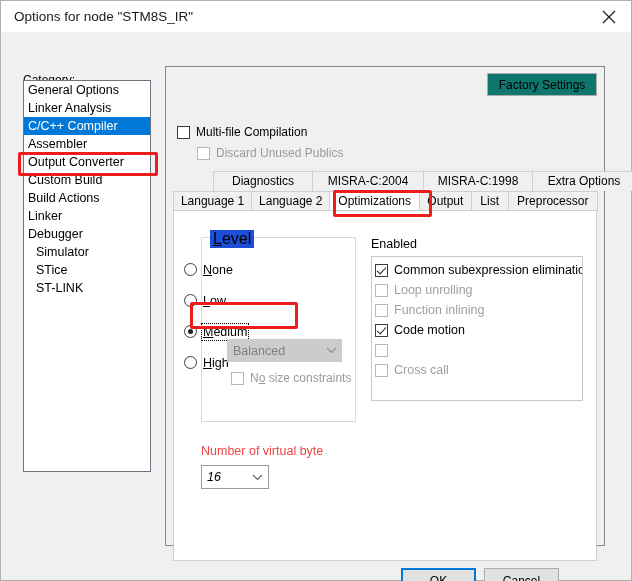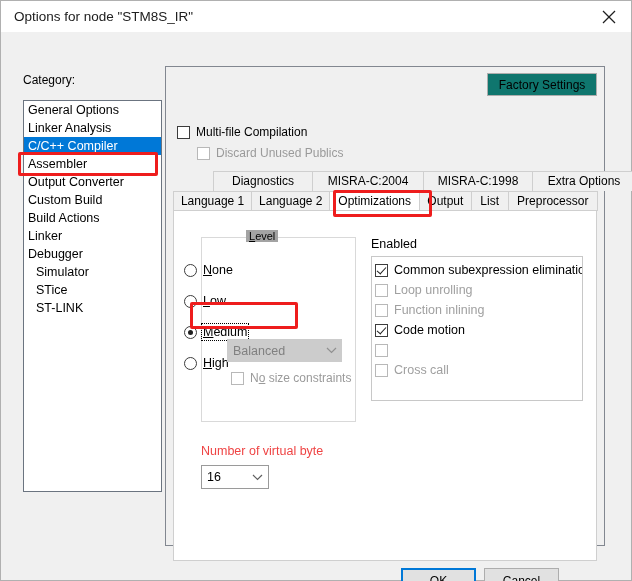--- a/index.html
+++ b/index.html
@@ -67,22 +67,22 @@
   #category-label {
     position: absolute;
     left: 21px;
     top: 41px;
     font-size: 12px;
     color: #000;
   }
   #category-list {
     position: absolute;
     left: 21px;
-    top: 68px;
-    width: 139px;
+    top: 48px;
+    width: 128px;
     height: 392px;
     background: #ffffff;
     border: 1px solid #6b7480;
     box-sizing: border-box;
     overflow: hidden;
   }
   .cat-item {
     height: 18px;
     line-height: 18px;
     padding-left: 4px;
@@ -218,32 +218,31 @@
     top: 26px;
     width: 155px;
     height: 185px;
     border: 1px solid #d9d9d9;
     box-sizing: border-box;
   }
   #level-legend {
     position: absolute;
     left: 8px;
     top: -8px;
-    background: #a3a3a3;
+    background: #1d4ed8;
     padding: 0 3px;
-    font-size: 11px;
-    color: #000;
-    margin-left: 36px;
+    font-size: 16px;
+    color: #000;
   }
 
   .radio-row {
     position: absolute;
     left: 10px;
     display: flex;
-    align-items: flex-end;
+    align-items: flex-start;
     white-space: nowrap;
     cursor: default;
   }
   .radio {
     width: 13px;
     height: 13px;
     border: 1px solid #3c3c3c;
     border-radius: 50%;
     background: #ffffff;
     box-sizing: border-box;
@@ -348,20 +347,21 @@
     box-sizing: border-box;
     display: flex;
     align-items: center;
     cursor: default;
   }
   #vb-combo .combo-text {
     flex: 1;
     padding-left: 5px;
     font-size: 12.5px;
     color: #000;
+    font-style: italic;
   }
   #vb-combo .combo-arrow {
     width: 22px;
     display: flex;
     align-items: center;
     justify-content: center;
   }
 
   
   .footer-btn {

